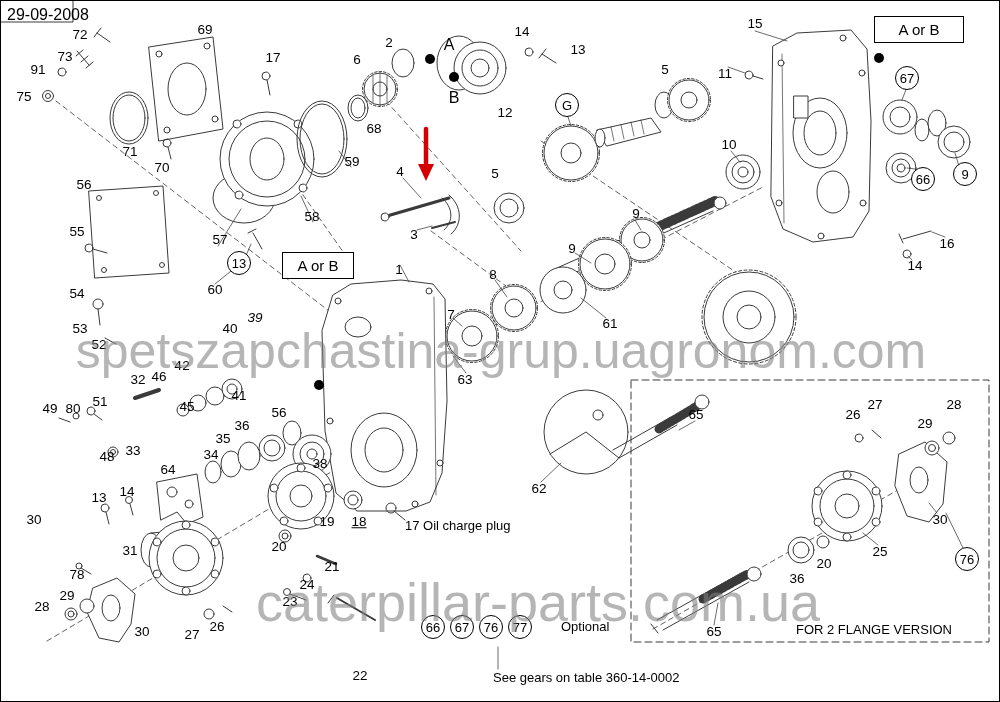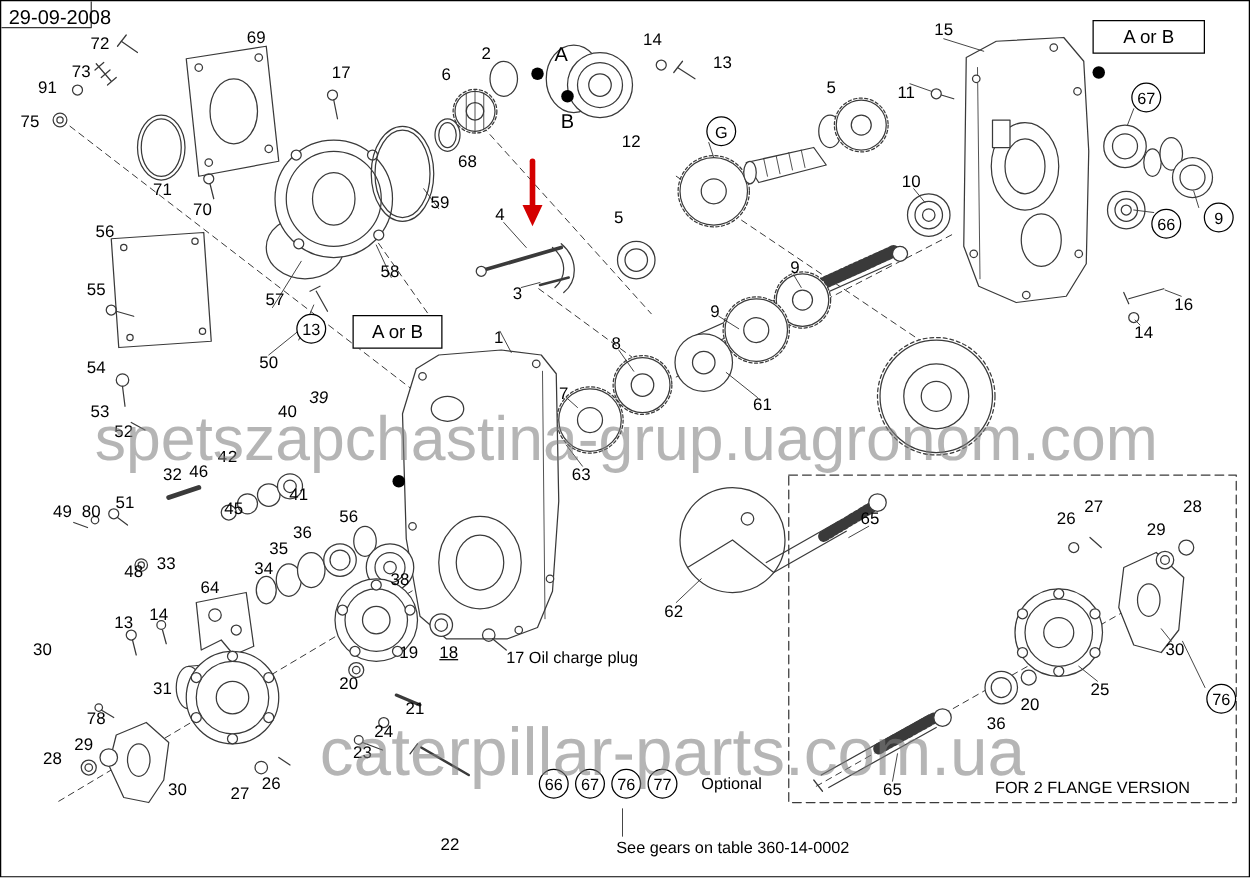--- a/index.html
+++ b/index.html
@@ -6,21 +6,21 @@
   html,body { background:#fff; }
   body { font-family:"Liberation Sans", sans-serif; }
   #stage { position:relative; width:1000px; height:702px; background:#fff; border:1px solid #000; overflow:hidden; }
   #stage svg { position:absolute; left:0; top:0; }
   .part-label {
     position:absolute; transform:translate(-50%,-50%);
     font-size:13.5px; color:#000; line-height:1; white-space:nowrap; z-index:20;
   }
   .circled {
     width:24px; height:24px; border:1.4px solid #000; border-radius:50%;
-    display:flex; align-items:center; justify-content:center; background:#fff; font-size:13px;margin-left:10px;
+    display:flex; align-items:center; justify-content:center; background:#fff; font-size:13px;
   }
   .letter { font-size:16px; }
   .callout-box {
     position:absolute; border:1.6px solid #000; background:#fff; z-index:20;
     display:flex; align-items:center; justify-content:center; font-size:15px; white-space:nowrap;
   }
   .dot { position:absolute; width:10px; height:10px; background:#000; border-radius:50%; transform:translate(-50%,-50%); z-index:21; }
   .watermark { position:absolute; color:rgba(128,128,128,0.58); white-space:nowrap; z-index:60; pointer-events:none; }
   #wm-center { left:500px; top:350px; transform:translate(-50%,-50%); font-size:50px; }
   #wm-bottom { left:537px; top:601px; transform:translate(-50%,-50%); font-size:54px; }
@@ -429,21 +429,21 @@
     <div class="part-label" style="left: 23px; top: 96px;">75</div>
     <div class="part-label" style="left: 204px; top: 29px;">69</div>
     <div class="part-label" style="left: 272px; top: 57px;">17</div>
     <div class="part-label" style="left: 129px; top: 151px;">71</div>
     <div class="part-label" style="left: 161px; top: 167px;">70</div>
     <div class="part-label" style="left: 83px; top: 184px;">56</div>
     <div class="part-label" style="left: 76px; top: 231px;">55</div>
     <div class="part-label" style="left: 219px; top: 239px;">57</div>
     <div class="part-label" style="left: 311px; top: 216px;">58</div>
     <div class="part-label" style="left: 351px; top: 161px;">59</div>
-    <div class="part-label" style="left: 214px; top: 289px;">50</div>
+    <div class="part-label" style="left: 214px; top: 289px;">60</div>
     <div class="part-label" style="left: 356px; top: 59px;">6</div>
     <div class="part-label" style="left: 388px; top: 42px;">2</div>
     <div class="part-label" style="left: 373px; top: 128px;">68</div>
     <div class="part-label" style="left: 504px; top: 112px;">12</div>
     <div class="part-label" style="left: 521px; top: 31px;">14</div>
     <div class="part-label" style="left: 577px; top: 49px;">13</div>
     <div class="part-label" style="left: 664px; top: 69px;">5</div>
     <div class="part-label" style="left: 724px; top: 61px; margin-top: 12px;">11</div>
     <div class="part-label" style="left: 754px; top: 23px;">15</div>
     <div class="part-label" style="left: 728px; top: 144px;">10</div>

